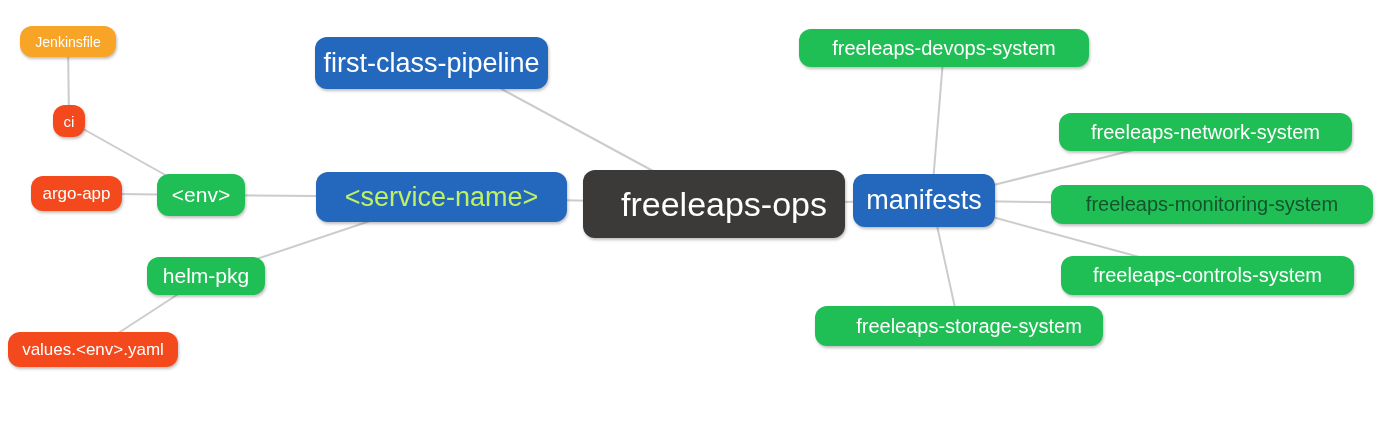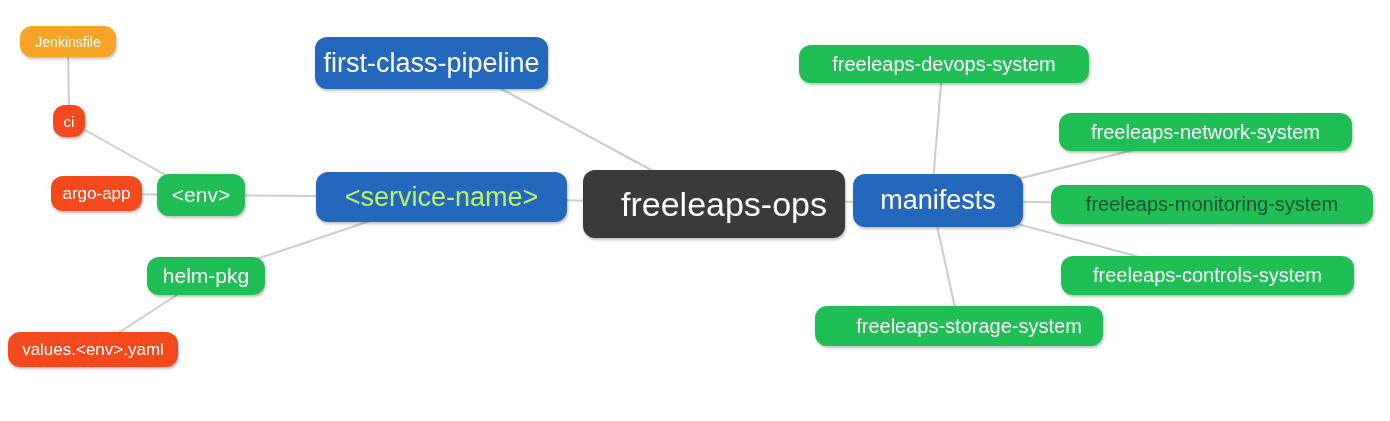--- a/index.html
+++ b/index.html
@@ -44,22 +44,22 @@
   
   #n-jenkinsfile          { left: 20px;   top: 26px;  width: 96px;  height: 31px; font-size: 14px; }
   #n-ci                   { left: 53px;   top: 105px; width: 32px;  height: 32px; font-size: 15px; }
   #n-argo-app             { left: 31px;   top: 176px; width: 91px;  height: 35px; font-size: 17px; }
   #n-env                  { left: 157px;  top: 174px; width: 88px;  height: 42px; font-size: 21px; }
   #n-helm-pkg             { left: 147px;  top: 257px; width: 118px; height: 38px; font-size: 21px; }
   #n-values-env-yaml      { left: 8px;    top: 332px; width: 170px; height: 35px; font-size: 17px; }
   #n-first-class-pipeline { left: 315px;  top: 37px;  width: 233px; height: 52px; font-size: 27px; }
   #n-service-name         { left: 316px;  top: 172px; width: 251px; height: 50px; font-size: 27px; }
   #n-freeleaps-ops        { left: 583px;  top: 170px; width: 262px; height: 68px; font-size: 34px; padding-left: 20px; }
-  #n-manifests            { left: 853px;  top: 174px; width: 170px; height: 53px; font-size: 27px; }
-  #n-devops               { left: 799px;  top: 29px;  width: 290px; height: 38px; font-size: 20px; margin-top: 16px; }
+  #n-manifests            { left: 853px;  top: 174px; width: 142px; height: 53px; font-size: 27px; }
+  #n-devops               { left: 799px;  top: 29px;  width: 290px; height: 38px; font-size: 20px; }
   #n-network              { left: 1059px; top: 113px; width: 293px; height: 38px; font-size: 20px; }
   #n-monitoring           { left: 1051px; top: 185px; width: 322px; height: 39px; font-size: 20px; }
   #n-controls             { left: 1061px; top: 256px; width: 293px; height: 39px; font-size: 20px; }
   #n-storage              { left: 815px;  top: 306px; width: 288px; height: 40px; font-size: 20px; padding-left: 20px; }
 </style>
 </head>
 <body>
 
 <div id="canvas">
 
@@ -75,21 +75,21 @@
     <line class="edge" x1="206" y1="276" x2="93" y2="349.5" stroke="#cccccc"></line>
     <line class="edge" x1="931.5" y1="200.5" x2="944" y2="48" stroke="#cccccc"></line>
     <line class="edge" x1="931.5" y1="200.5" x2="1205.5" y2="132" stroke="#cccccc"></line>
     <line class="edge" x1="931.5" y1="200.5" x2="1212" y2="204.5" stroke="#cccccc"></line>
     <line class="edge" x1="931.5" y1="200.5" x2="1207.5" y2="275.5" stroke="#cccccc"></line>
     <line class="edge" x1="931.5" y1="200.5" x2="959" y2="326" stroke="#cccccc"></line>
   </svg>
 
   <div class="node" id="n-jenkinsfile" style="background: rgb(248, 164, 38); color: rgb(255, 255, 255);">Jenkinsfile</div>
   <div class="node" id="n-ci" style="background: rgb(244, 73, 29); color: rgb(255, 255, 255);">ci</div>
-  <div class="node" id="n-argo-app" style="background: rgb(244, 73, 29); color: rgb(255, 255, 255); margin-left: 20px;">argo-app</div>
+  <div class="node" id="n-argo-app" style="background: rgb(244, 73, 29); color: rgb(255, 255, 255);">argo-app</div>
   <div class="node" id="n-env" style="background: rgb(32, 191, 85); color: rgb(255, 255, 255);">&lt;env&gt;</div>
   <div class="node" id="n-helm-pkg" style="background: rgb(32, 191, 85); color: rgb(255, 255, 255);">helm-pkg</div>
   <div class="node" id="n-values-env-yaml" style="background: rgb(244, 73, 29); color: rgb(255, 255, 255);">values.&lt;env&gt;.yaml</div>
   <div class="node" id="n-first-class-pipeline" style="background: rgb(35, 104, 188); color: rgb(255, 255, 255);">first-class-pipeline</div>
   <div class="node" id="n-service-name" style="background: rgb(35, 104, 188); color: #bef264;">&lt;service-name&gt;</div>
   <div class="node" id="n-freeleaps-ops" style="background: rgb(59, 58, 57); color: rgb(255, 255, 255);">freeleaps-ops</div>
   <div class="node" id="n-manifests" style="background: rgb(35, 104, 188); color: rgb(255, 255, 255);">manifests</div>
   <div class="node" id="n-devops" style="background: rgb(32, 191, 85); color: rgb(255, 255, 255);">freeleaps-devops-system</div>
   <div class="node" id="n-network" style="background: rgb(32, 191, 85); color: rgb(255, 255, 255);">freeleaps-network-system</div>
   <div class="node" id="n-monitoring" style="background: rgb(32, 191, 85); color: #14532d;">freeleaps-monitoring-system</div>

